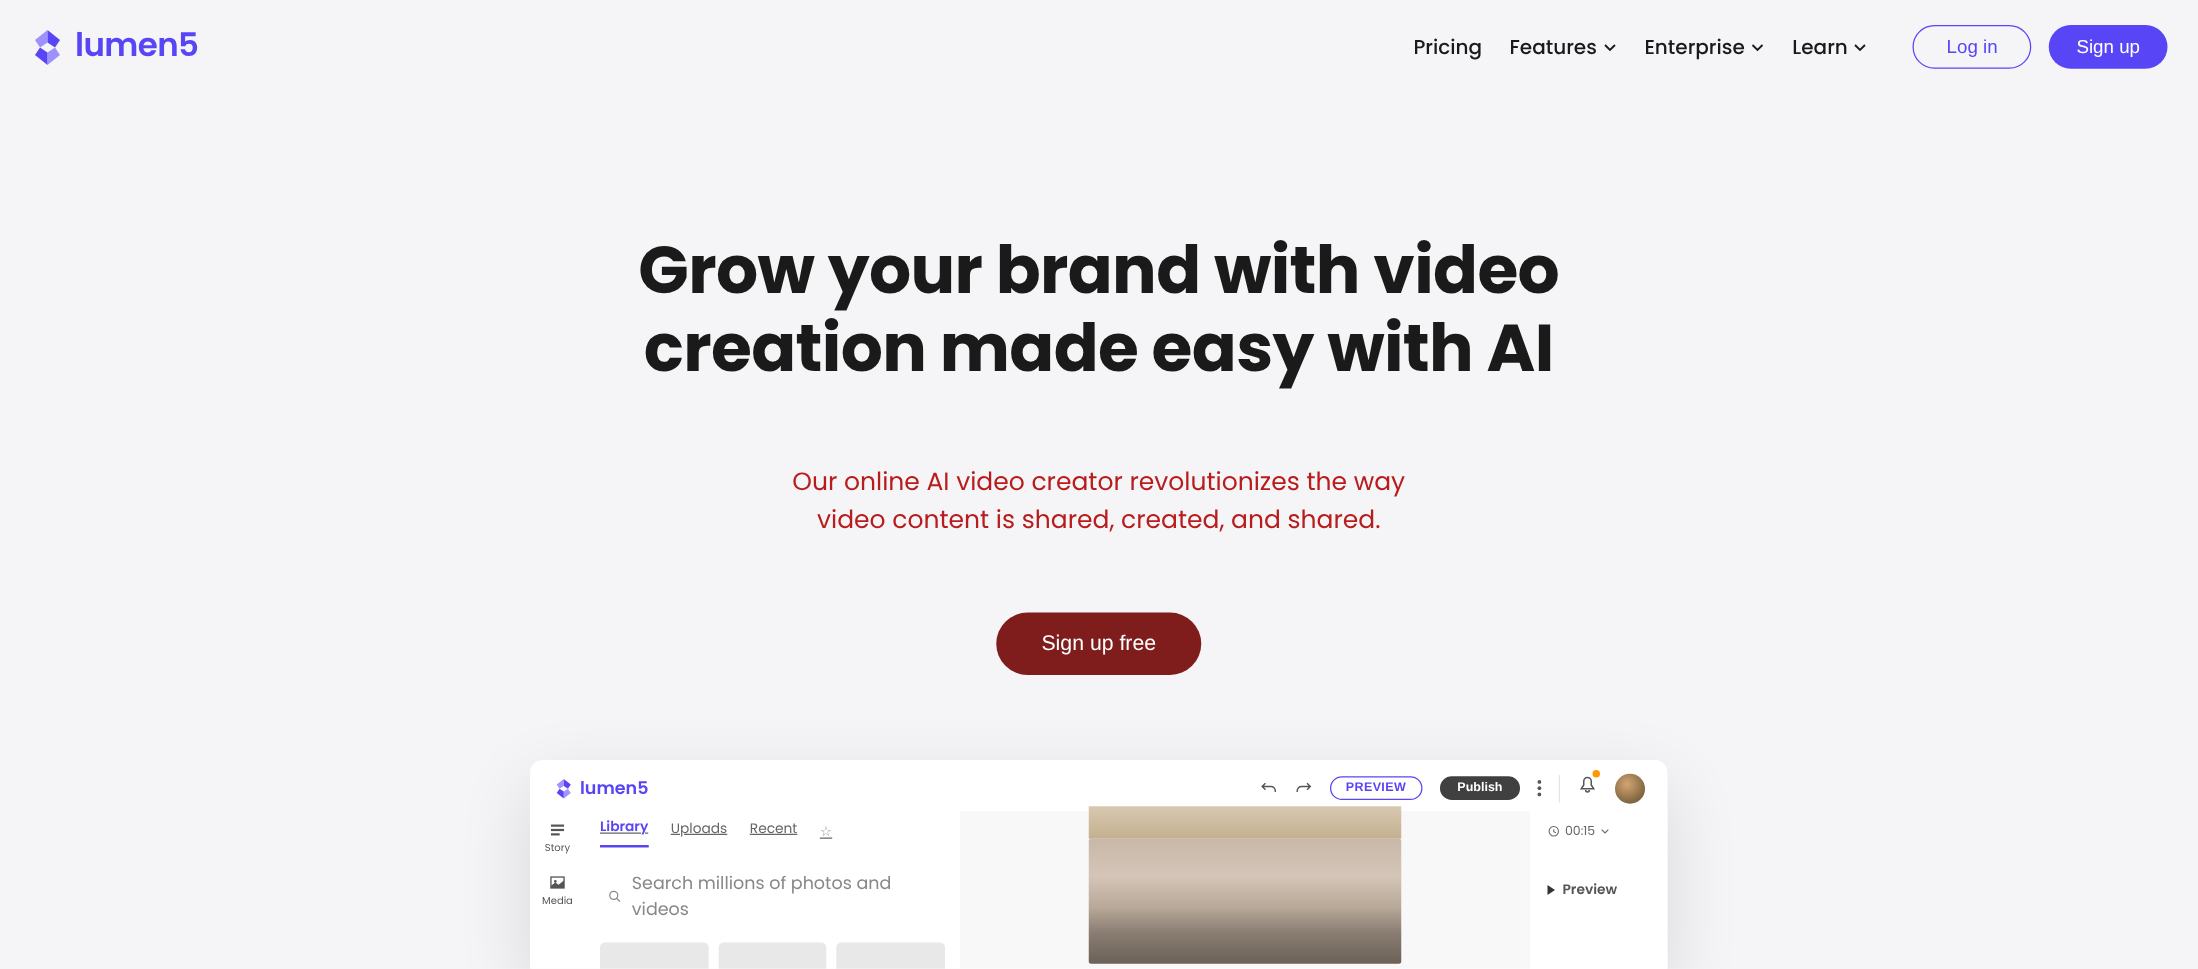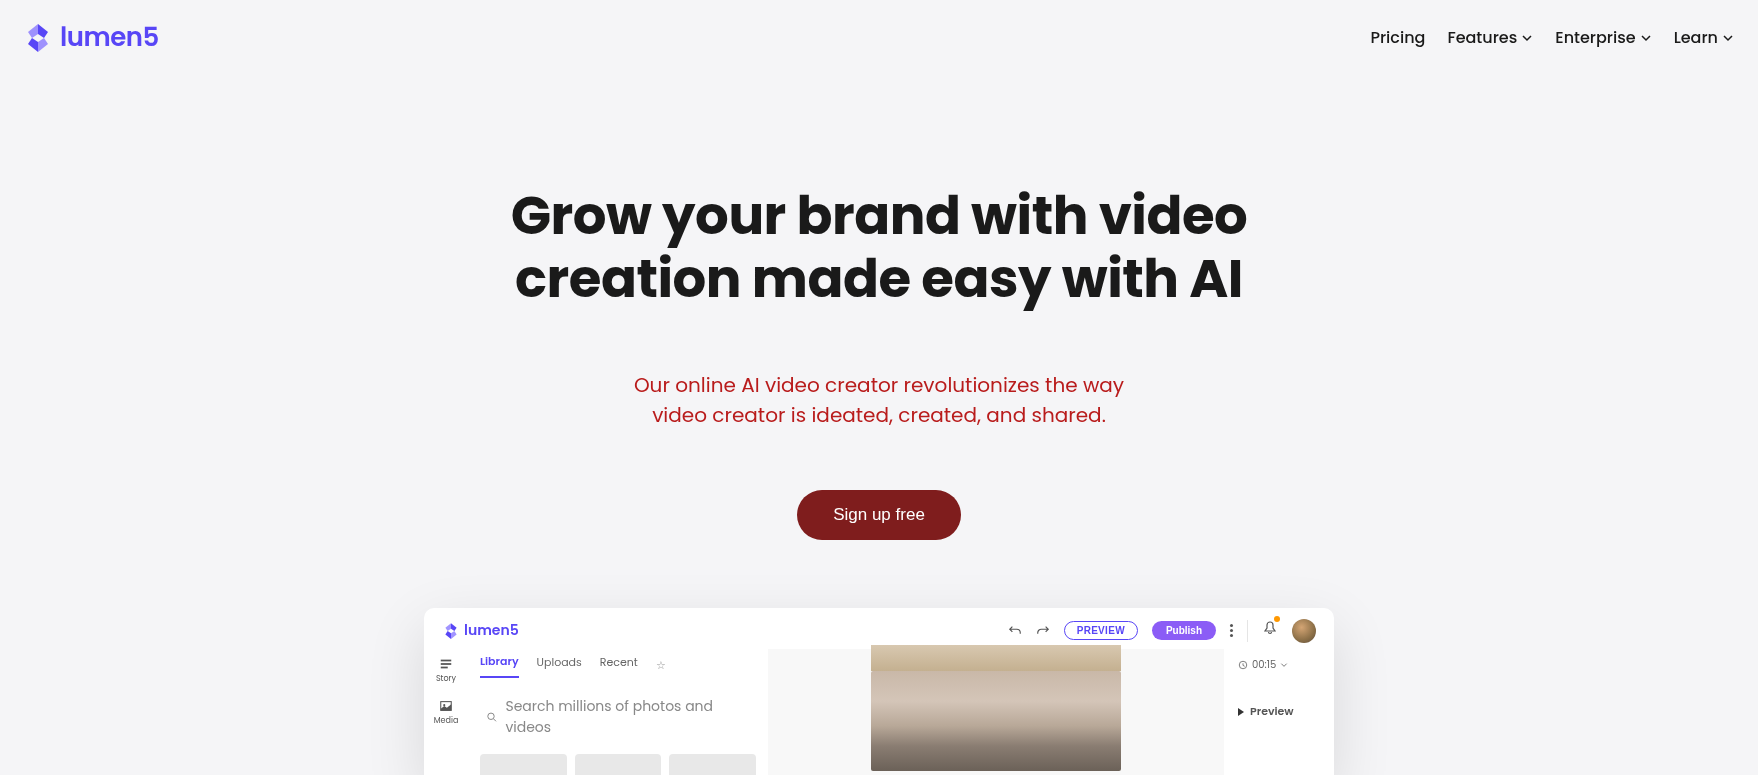--- a/index.html
+++ b/index.html
@@ -23,35 +23,35 @@
 .cta { margin-top: 60px; border: none; background: #7f1d1d; color: #fff; padding: 15px 36px; border-radius: 999px; font-size: 17px; font-weight: 500; cursor: pointer; }
 
 
 .editor { width: 910px; margin: 68px auto 0; background: #fff; border-radius: 10px 10px 0 0; box-shadow: 0 20px 60px rgba(0,0,0,0.12); overflow: hidden; position: relative; }
 .editor-top { display: flex; align-items: center; justify-content: space-between; padding: 10px 18px 6px 18px; }
 .editor-logo { display: flex; align-items: center; gap: 4px; }
 .editor-logo-text { color: #5846f6; font-size: 14px; font-weight: 600; }
 .editor-actions { display: flex; align-items: center; gap: 14px; }
 .ed-icon { width: 14px; height: 14px; }
 .ed-btn-outline { border: 1px solid #5846f6; color: #5846f6; background: #fff; padding: 3px 12px; border-radius: 999px; font-size: 10px; font-weight: 700; letter-spacing: 0.3px; cursor: pointer; }
-.ed-btn-solid { border: none; background: #8b5cf6; color: #fff; padding: 4px 14px; border-radius: 999px; font-size: 10px; font-weight: 600; cursor: pointer; }
+.ed-btn-solid { border: none; background: #404040; color: #fff; padding: 4px 14px; border-radius: 999px; font-size: 10px; font-weight: 600; cursor: pointer; }
 .ed-kebab { display: flex; flex-direction: column; gap: 2px; cursor: pointer; }
 .ed-kebab span { width: 3px; height: 3px; background: #555; border-radius: 50%; }
 .ed-divider { width: 1px; height: 22px; background: #e5e5e5; }
 .ed-bell { position: relative; }
 .ed-bell-dot { position: absolute; top: -2px; right: -2px; width: 6px; height: 6px; background: #ff9800; border-radius: 50%; }
 .ed-avatar { width: 24px; height: 24px; border-radius: 50%; background: radial-gradient(circle at 40% 35%, #d4a574 0%, #8b6f47 60%, #5c4a3a 100%); }
 
 .editor-body { display: flex; height: 130px; }
 .ed-rail { width: 44px; display: flex; flex-direction: column; align-items: center; gap: 14px; padding-top: 8px; }
 .ed-rail-item { display: flex; flex-direction: column; align-items: center; gap: 2px; font-size: 8px; color: #555; cursor: pointer; }
 .ed-rail-icon { width: 14px; height: 14px; }
 
 .ed-panel { width: 300px; padding: 0 12px; }
-.ed-tabs { display: flex; gap: 18px; font-size: 11px; color: #666; align-items: center; padding: 4px 0; }
+.ed-tabs { display: flex; gap: 18px; font-size: 11px; color: #666; align-items: center; padding: 4px 0; text-decoration: underline; }
 .ed-tab { cursor: pointer; padding-bottom: 6px; }
 .ed-tab.active { color: #5846f6; font-weight: 600; border-bottom: 2px solid #5846f6; }
 .ed-star { font-size: 11px; color: #999; cursor: pointer; }
 .ed-search { display: flex; align-items: center; gap: 8px; margin-top: 10px; padding: 4px 6px; color: #888; font-size: 14px; }
 .ed-thumbs { display: flex; gap: 8px; margin-top: 12px; }
 .ed-thumb { width: 90px; height: 50px; background: #e8e8e8; border-radius: 4px; }
 
 .ed-canvas { flex: 1; display: flex; justify-content: center; padding-top: 22px; background: #f8f8f8; }
 .ed-slide { width: 250px; height: 100px; background: linear-gradient(180deg, #c9b8a8 0%, #d4c5b8 30%, #b8a898 55%, #8a7d72 75%, #6b6158 100%); border-radius: 2px; position: relative; overflow: hidden; }
 .ed-slide-overlay { position: absolute; top: -26px; left: 0; right: 0; height: 26px; background: linear-gradient(180deg, #d8c8b0, #c4b090); }
@@ -89,31 +89,35 @@
       <svg class="chev" viewBox="0 0 12 12">
           <path d="M2 4 L6 8 L10 4" stroke="#1a1a1a" stroke-width="1.5" fill="none"></path>
         </svg>
     </a>
     <a class="nav-link">
       <span>Learn</span>
       <svg class="chev" viewBox="0 0 12 12">
           <path d="M2 4 L6 8 L10 4" stroke="#1a1a1a" stroke-width="1.5" fill="none"></path>
         </svg>
     </a>
+    <div class="btn-auth">
+      <button class="btn-outline">Log in</button>
+      <button class="btn-solid">Sign up</button>
+    </div>
   </nav>
 </header>
 
 <section class="hero">
   <h1>
     <span>Grow your brand with video</span><br>
     <span>creation made easy with AI</span>
   </h1>
   <p class="sub">
     <span>Our online AI video creator revolutionizes the way</span><br>
-    <span>video creator is ideated, created, and shared.</span>
+    <span>video content is shared, created, and shared.</span>
   </p>
   <button class="cta">Sign up free</button>
 </section>
 
 <div class="editor">
   <div class="editor-top">
     <div class="editor-logo">
       <svg width="18" height="18" viewBox="0 0 32 32">
         <path d="M16 2 L26 10 L22 16 L16 12 L16 2 Z" fill="#5846f6"></path>
         <path d="M16 30 L6 22 L10 16 L16 20 L16 30 Z" fill="#5846f6"></path>

